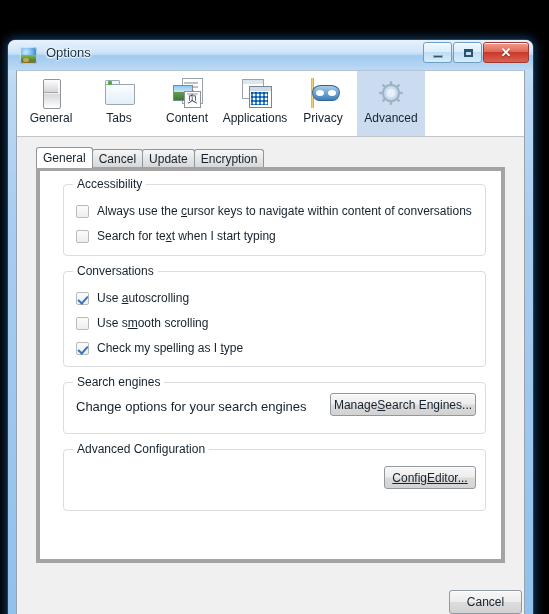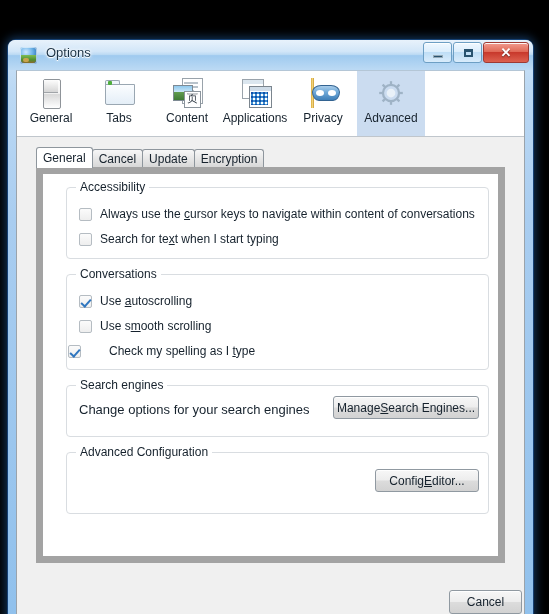--- a/index.html
+++ b/index.html
@@ -275,21 +275,21 @@
     border-color: #8e969d;
     z-index: 3;
     line-height: 20px;
   }
 
   
   #panel {
     position: absolute; left: 19px; top: 96px;
     width: 469px; height: 396px;
     background: #ffffff;
-    border: 7px solid #a3a3a3;
+    border: 4px solid #a3a3a3;
     box-sizing: border-box;
     z-index: 2;
   }
 
   
   .group {
     position: absolute;
     border: 1px solid #d9dde1;
     border-radius: 4px;
     box-sizing: border-box;
@@ -350,21 +350,21 @@
     cursor: default;
     white-space: nowrap;
     box-shadow: inset 0 1px 0 rgba(255,255,255,.85);
   }
   .btn.default {
     border-color: #2e8ad4;
     box-shadow: inset 0 0 0 1px #bfe0f7, inset 0 1px 0 rgba(255,255,255,.85);
   }
 
   #btn-manage { position: absolute; right: 9px; top: 10px; width: 146px; height: 23px; }
-  #btn-config { position: absolute; right: 9px; top: 16px; width: 104px; height: 23px; }
+  #btn-config { position: absolute; right: 9px; top: 16px; width: 92px; height: 23px; text-decoration: underline; }
 
   
   #btn-ok     { position: absolute; left: 342px; top: 519px; width: 83px; height: 24px; }
   #btn-cancel { position: absolute; left: 432px; top: 519px; width: 73px; height: 24px; }
 </style>
 </head>
 <body>
 
 <div id="window">
 
@@ -487,21 +487,21 @@
         <div class="cbrow" style="left:12px; top:19px;">
           <div class="cbox checked"></div>
           <div class="cblabel"><span>Use </span><span class="ul">a</span><span>utoscrolling</span></div>
         </div>
 
         <div class="cbrow" style="left:12px; top:44px;">
           <div class="cbox"></div>
           <div class="cblabel"><span>Use s</span><span class="ul">m</span><span>ooth scrolling</span></div>
         </div>
 
-        <div class="cbrow" style="left:1px; top:69px;gap:20px;">
+        <div class="cbrow" style="left:12px; top:69px;">
           <div class="cbox checked"></div>
           <div class="cblabel"><span>Check my spelling as I </span><span class="ul">t</span><span>ype</span></div>
         </div>
       </div>
 
       <div class="group" style="left:23px; top:211px; width:423px; height:52px;">
         <div class="legend">Search engines</div>
         <div class="gtext" style="left:12px; top:16px;">Change options for your search engines</div>
         <div class="btn" id="btn-manage">
             <span>Manage </span>

